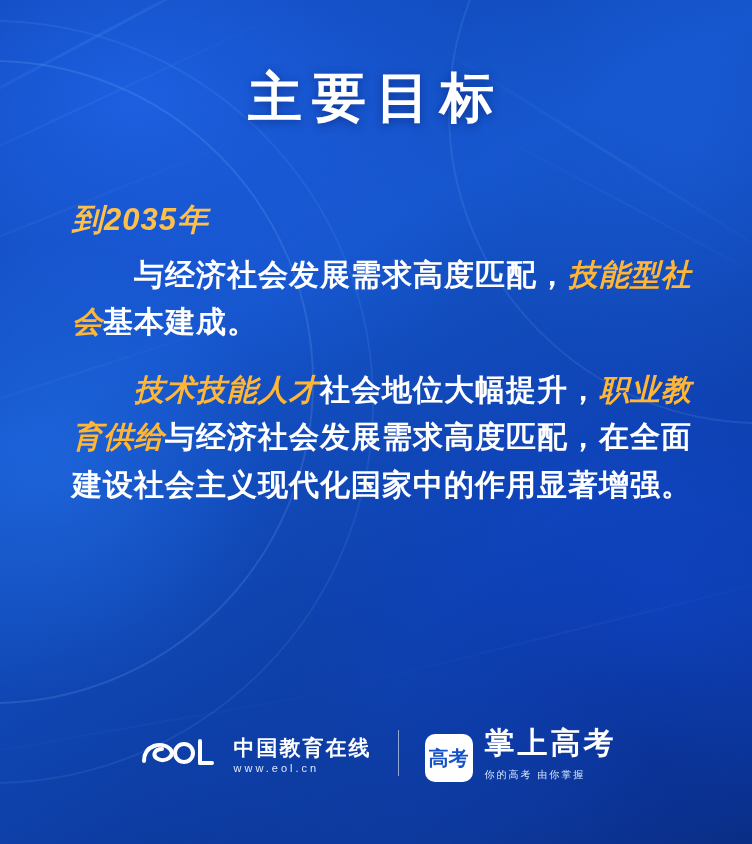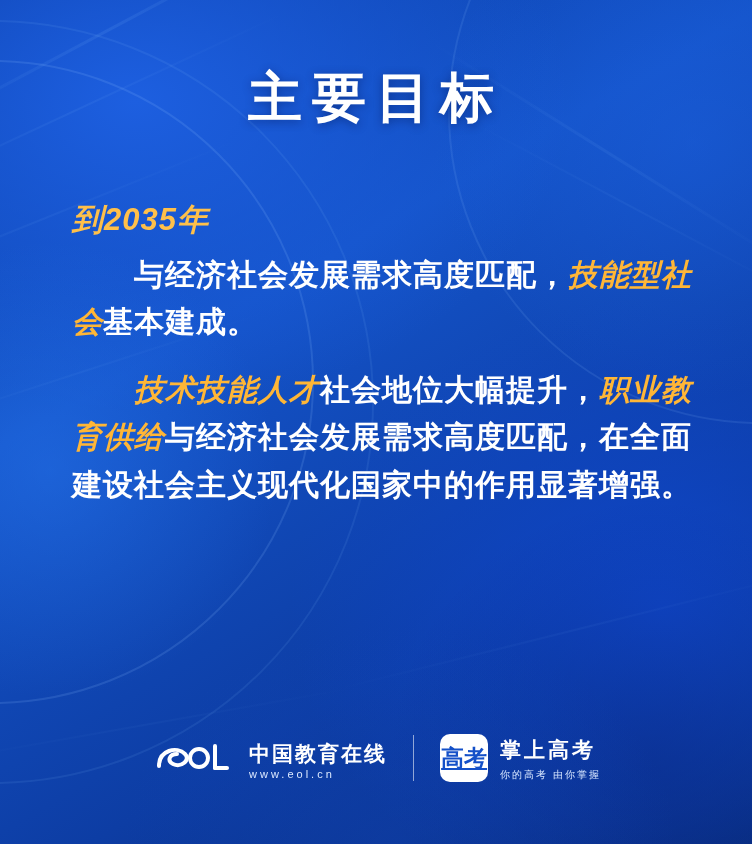--- a/index.html
+++ b/index.html
@@ -142,31 +142,30 @@
     width: 1px;
     height: 46px;
     background: rgba(255,255,255,0.55);
   }
   .gk-badge {
     width: 48px;
     height: 48px;
     border-radius: 10px;
     background: #ffffff;
     color: #1450c8;
-    font-size: 23px;
+    font-size: 20px;
     font-weight: bold;
     display: flex;
     align-items: center;
     justify-content: center;
     line-height: 1;
-    text-decoration: underline;
   }
   .gk-text { color: #ffffff; }
   .gk-title {
-    font-size: 21px;
+    font-size: 30px;
     font-weight: bold;
     letter-spacing: 3px;
   }
   .gk-sub {
     font-size: 10px;
     letter-spacing: 2px;
     color: #d7e6ff;
     margin-top: 4px;
   }
 </style>

